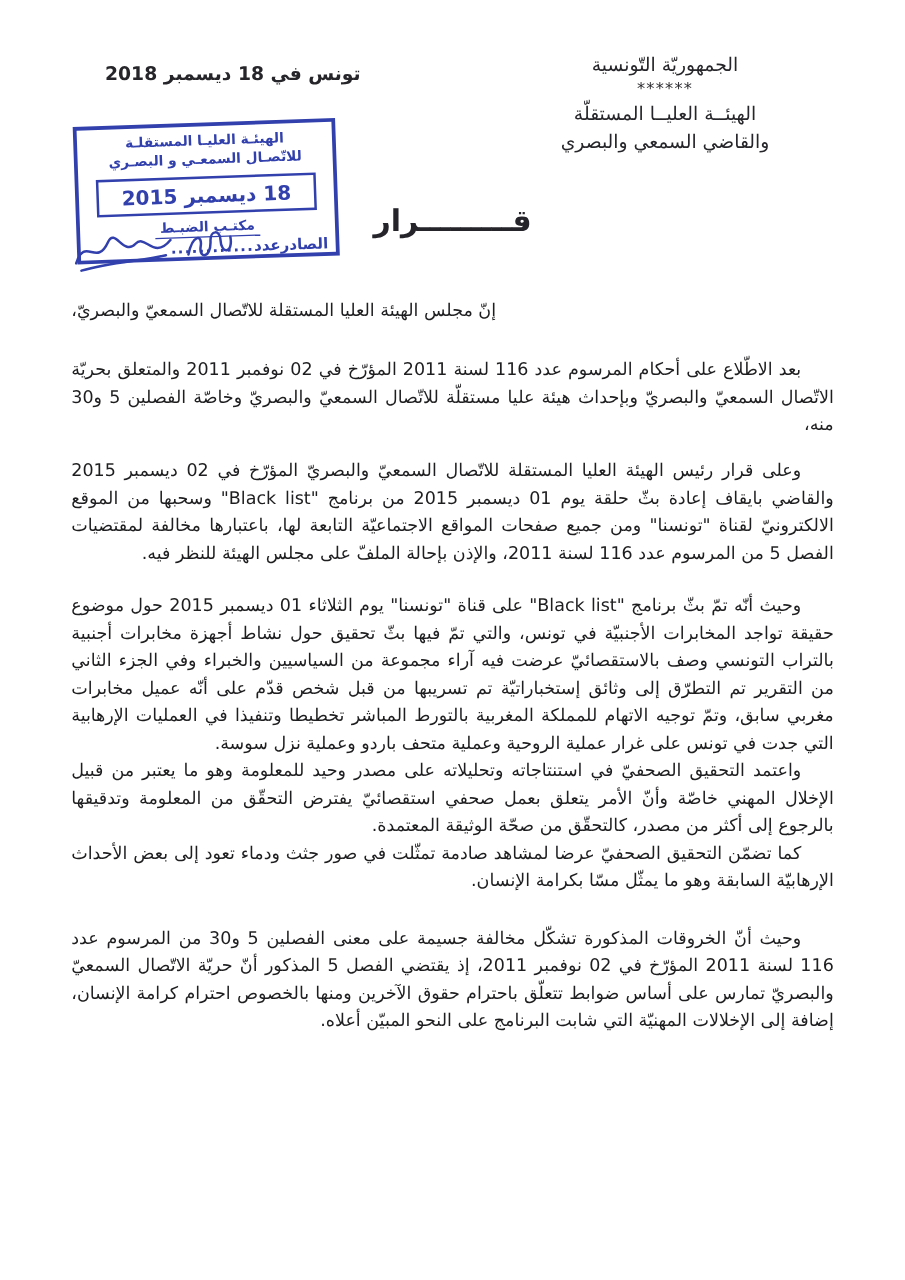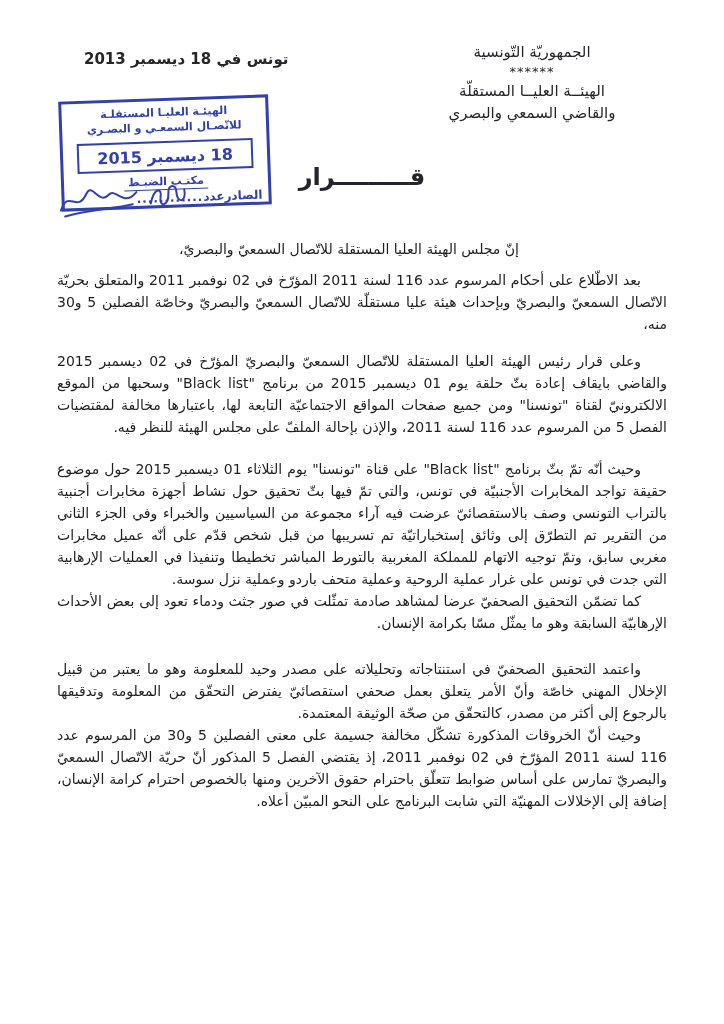--- a/index.html
+++ b/index.html
@@ -81,36 +81,36 @@
   .para{
     margin:0 0 15px;
     text-align:justify;
     text-indent:26px;
     font-size:14px;line-height:22px;
     color:#1e1e20;
   }
   .para.tight{margin-bottom:0;}
   .para.gap-lg{margin-bottom:24px;}
   .para.gap-xl{margin-bottom:26px;}
-  .para.first{margin-bottom:9px;text-align:center;}
+  .para.first{margin-bottom:25px;text-align:left;}
   .para.after-decree{margin-bottom:20px;}
 </style>
 </head>
 <body>
 
 <div class="page">
 
   <div class="letterhead">
     <div>الجمهوريّة التّونسية</div>
     <div class="stars">******</div>
     <div>الهيئــة العليــا المستقلّة</div>
     <div>والقاضي السمعي والبصري</div>
   </div>
 
-  <div class="dateline">تونس في 18 ديسمبر 2013</div>
+  <div class="dateline">تونس في 18 ديسمبر 2018</div>
 
   <div class="stamp">
     <div class="s-line">الهيئـة العليـا المستقلـة</div>
     <div class="s-line">للاتّصـال السمعـي و البصـري</div>
     <div class="s-datebox">18 ديسمبر 2015</div>
     <div class="s-office">
       <span>مكتـب الضبـط</span>
     </div>
     <div class="s-serial">
       <span>الصادرعدد</span>
@@ -125,18 +125,18 @@
     </svg>
   </div>
 
   <div class="title">قـــــــــرار</div>
 
   <div class="body-text">
     <p class="para first">إنّ مجلس الهيئة العليا المستقلة للاتّصال السمعيّ والبصريّ،</p>
     <p class="para">بعد الاطّلاع على أحكام المرسوم عدد 116 لسنة 2011 المؤرّخ في 02 نوفمبر 2011 والمتعلق بحريّة الاتّصال السمعيّ والبصريّ وبإحداث هيئة عليا مستقلّة للاتّصال السمعيّ والبصريّ وخاصّة الفصلين 5 و30 منه،</p>
     <p class="para after-decree">وعلى قرار رئيس الهيئة العليا المستقلة للاتّصال السمعيّ والبصريّ المؤرّخ في 02 ديسمبر 2015 والقاضي بايقاف إعادة بثّ حلقة يوم 01 ديسمبر 2015 من برنامج "Black list" وسحبها من الموقع الالكترونيّ لقناة "تونسنا" ومن جميع صفحات المواقع الاجتماعيّة التابعة لها، باعتبارها مخالفة لمقتضيات الفصل 5 من المرسوم عدد 116 لسنة 2011، والإذن بإحالة الملفّ على مجلس الهيئة للنظر فيه.</p>
     <p class="para tight">وحيث أنّه تمّ بثّ برنامج "Black list" على قناة "تونسنا" يوم الثلاثاء 01 ديسمبر 2015 حول موضوع حقيقة تواجد المخابرات الأجنبيّة في تونس، والتي تمّ فيها بثّ تحقيق حول نشاط أجهزة مخابرات أجنبية بالتراب التونسي وصف بالاستقصائيّ عرضت فيه آراء مجموعة من السياسيين والخبراء وفي الجزء الثاني من التقرير تم التطرّق إلى وثائق إستخباراتيّة تم تسريبها من قبل شخص قدّم على أنّه عميل مخابرات مغربي سابق، وتمّ توجيه الاتهام للمملكة المغربية بالتورط المباشر تخطيطا وتنفيذا في العمليات الإرهابية التي جدت في تونس على غرار عملية الروحية وعملية متحف باردو وعملية نزل سوسة.</p>
+    <p class="para tight">واعتمد التحقيق الصحفيّ في استنتاجاته وتحليلاته على مصدر وحيد للمعلومة وهو ما يعتبر من قبيل الإخلال المهني خاصّة وأنّ الأمر يتعلق بعمل صحفي استقصائيّ يفترض التحقّق من المعلومة وتدقيقها بالرجوع إلى أكثر من مصدر، كالتحقّق من صحّة الوثيقة المعتمدة.</p>
     <p class="para gap-lg">كما تضمّن التحقيق الصحفيّ عرضا لمشاهد صادمة تمثّلت في صور جثث ودماء تعود إلى بعض الأحداث الإرهابيّة السابقة وهو ما يمثّل مسّا بكرامة الإنسان.</p>
-    <p class="para tight">واعتمد التحقيق الصحفيّ في استنتاجاته وتحليلاته على مصدر وحيد للمعلومة وهو ما يعتبر من قبيل الإخلال المهني خاصّة وأنّ الأمر يتعلق بعمل صحفي استقصائيّ يفترض التحقّق من المعلومة وتدقيقها بالرجوع إلى أكثر من مصدر، كالتحقّق من صحّة الوثيقة المعتمدة.</p>
     <p class="para gap-xl">وحيث أنّ الخروقات المذكورة تشكّل مخالفة جسيمة على معنى الفصلين 5 و30 من المرسوم عدد 116 لسنة 2011 المؤرّخ في 02 نوفمبر 2011، إذ يقتضي الفصل 5 المذكور أنّ حريّة الاتّصال السمعيّ والبصريّ تمارس على أساس ضوابط تتعلّق باحترام حقوق الآخرين ومنها بالخصوص احترام كرامة الإنسان، إضافة إلى الإخلالات المهنيّة التي شابت البرنامج على النحو المبيّن أعلاه.</p>
   </div>
 
 </div>
 
 </body></html>

